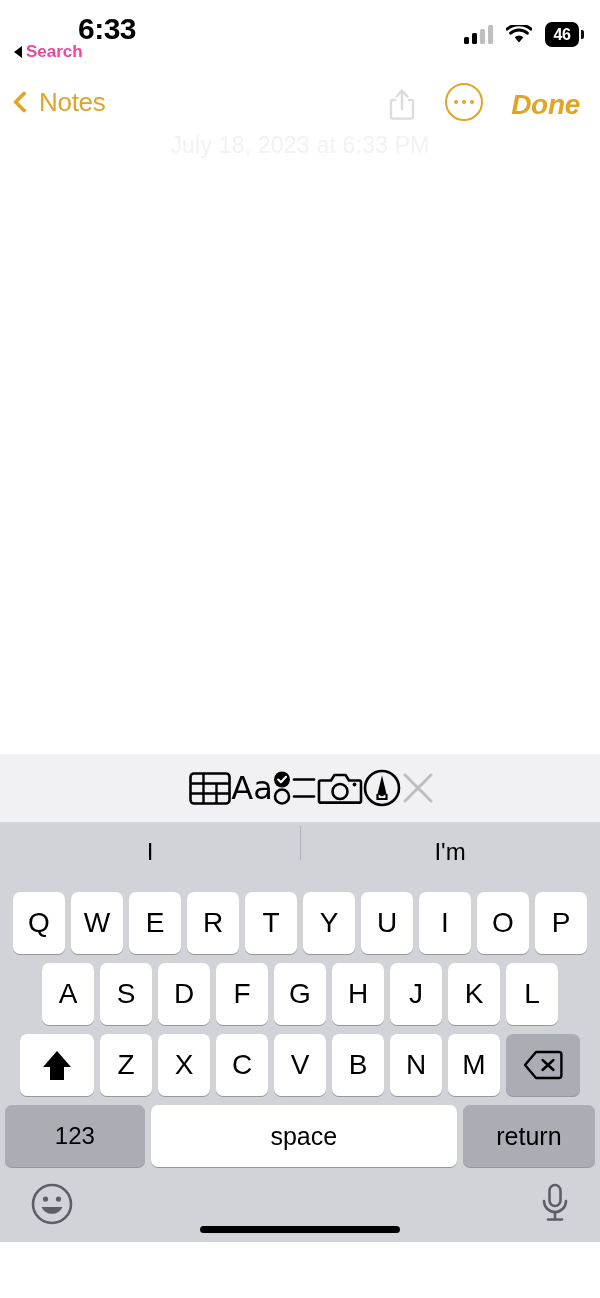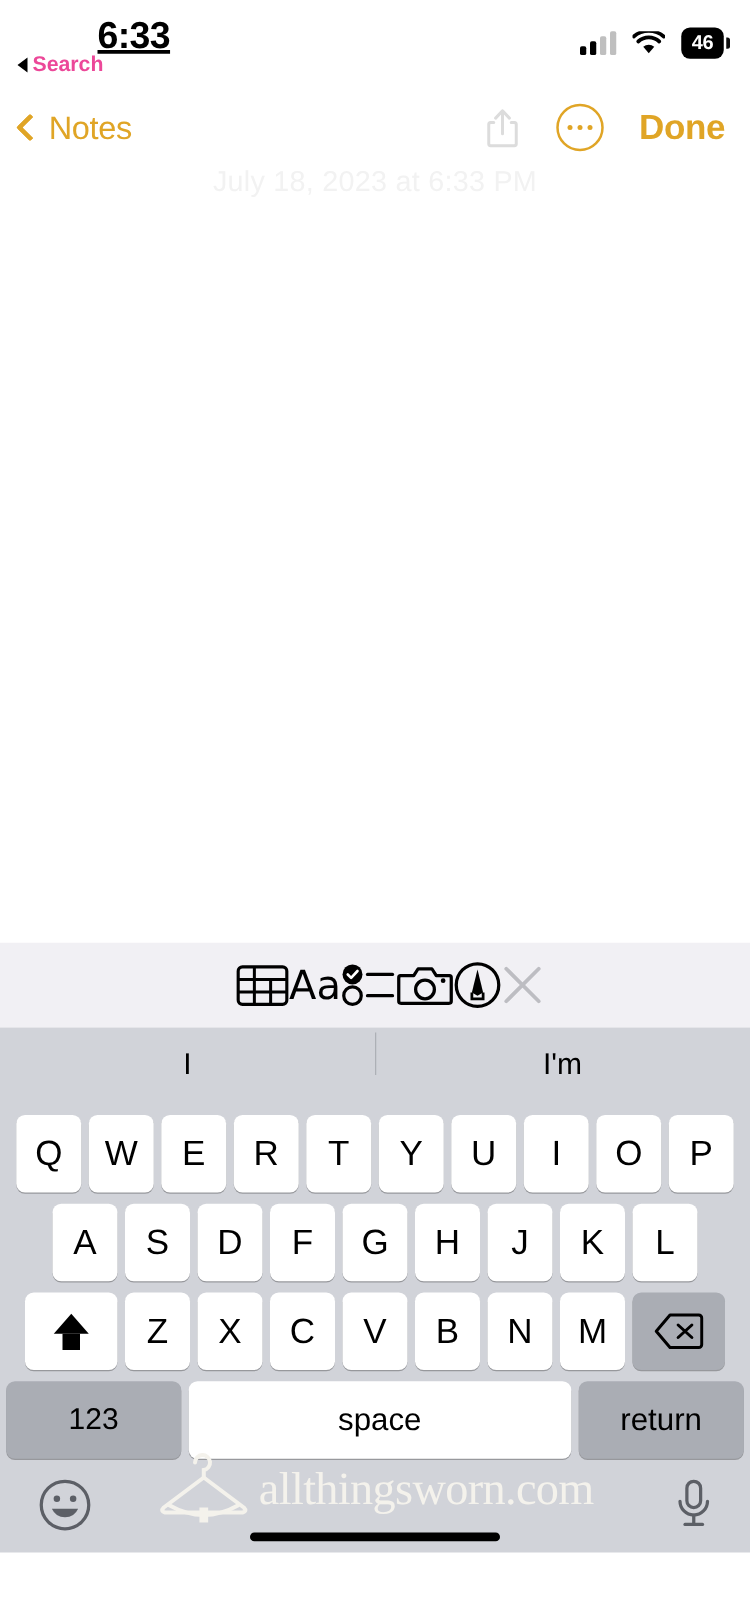--- a/index.html
+++ b/index.html
@@ -15,21 +15,20 @@
   .status-bar{
     position:relative;
     height:72px;
     width:600px;
     background:#ffffff;
   }
   .status-time{
     position:absolute; left:78px; top:12px;
     font-size:30px; font-weight:bold; color:#000;
     letter-spacing:-0.5px;
-    text-decoration:underline;
   }
   .back-to-app{
     position:absolute; left:14px; top:42px;
     font-size:17px; font-weight:bold; color:#ec4899;
     display:flex; align-items:center; gap:4px;
   }
   .back-tri{
     width:0;height:0;
     border-top:6px solid transparent;
     border-bottom:6px solid transparent;
@@ -65,21 +64,21 @@
     display:flex; align-items:center;
   }
   .nav-back{
     display:flex;align-items:center;gap:7px;
     margin-left:16px; color:#E0A526;
   }
   .chev{ width:16px;height:16px; border-left:4px solid #E0A526; border-bottom:4px solid #E0A526;
          transform:rotate(45deg); border-radius:2px; }
   .nav-back-label{ font-size:26px; color:#E0A526; letter-spacing:-0.3px; }
   .nav-right{
-    margin-left:auto; display:flex; align-items:center; gap:28px; margin-right:20px;
+    margin-left:auto; display:flex; align-items:flex-end; gap:28px; margin-right:20px;font-style:italic;
   }
   .share-ic{ width:30px;height:34px; position:relative; }
   .more-circ{
     width:38px;height:38px;border-radius:50%;border:2.6px solid #E0A526;
     display:flex;align-items:center;justify-content:center;gap:3.5px;
   }
   .more-circ b{ width:4.4px;height:4.4px;border-radius:50%;background:#E0A526;display:block; }
   .done-btn{ font-size:28px; font-weight:bold; color:#E0A526; letter-spacing:-0.3px; }
 
   
@@ -338,29 +337,20 @@
   <div class="bottom-row">
     <span class="emoji-btn">
       <svg width="44" height="44" viewBox="0 0 44 44">
         <circle cx="22" cy="22" r="19" stroke="#5c5f66" stroke-width="2.6" fill="none"></circle>
         <circle cx="15.5" cy="17" r="2.6" fill="#5c5f66"></circle>
         <circle cx="28.5" cy="17" r="2.6" fill="#5c5f66"></circle>
         <path d="M11.5 25 A11.5 11.5 0 0 0 32.5 25 Z" fill="#5c5f66"></path>
       </svg>
     </span>
 
-    <span class="watermark">
-      <svg width="76" height="58" viewBox="0 0 76 58">
-        <path d="M38 20 V14 A6 6 0 1 0 31 8" stroke="#f4f2ec" stroke-width="3.2" fill="none" stroke-linecap="round"></path>
-        <path d="M38 20 L6 44 Q3 47 7 48 H69 Q73 47 70 44 Z" stroke="#f4f2ec" stroke-width="3.2" fill="none" stroke-linejoin="round"></path>
-        <path d="M10 42 Q38 58 66 42" stroke="#f4f2ec" stroke-width="3.2" fill="none"></path>
-        <rect x="34.5" y="44" width="7" height="12" fill="#f4f2ec"></rect>
-      </svg>
-      <span class="wm-text">allthingsworn.com</span>
-    </span>
 
     <span class="mic-btn">
       <svg width="30" height="44" viewBox="0 0 30 44">
         <rect x="9.5" y="3" width="11" height="21" rx="5.5" stroke="#5c5f66" stroke-width="2.6" fill="none"></rect>
         <path d="M4 19 A11 11 0 0 0 26 19" stroke="#5c5f66" stroke-width="2.6" fill="none" stroke-linecap="round"></path>
         <line x1="15" y1="30" x2="15" y2="37" stroke="#5c5f66" stroke-width="2.6" stroke-linecap="round"></line>
         <line x1="8" y1="37.5" x2="22" y2="37.5" stroke="#5c5f66" stroke-width="2.6" stroke-linecap="round"></line>
       </svg>
     </span>
 

